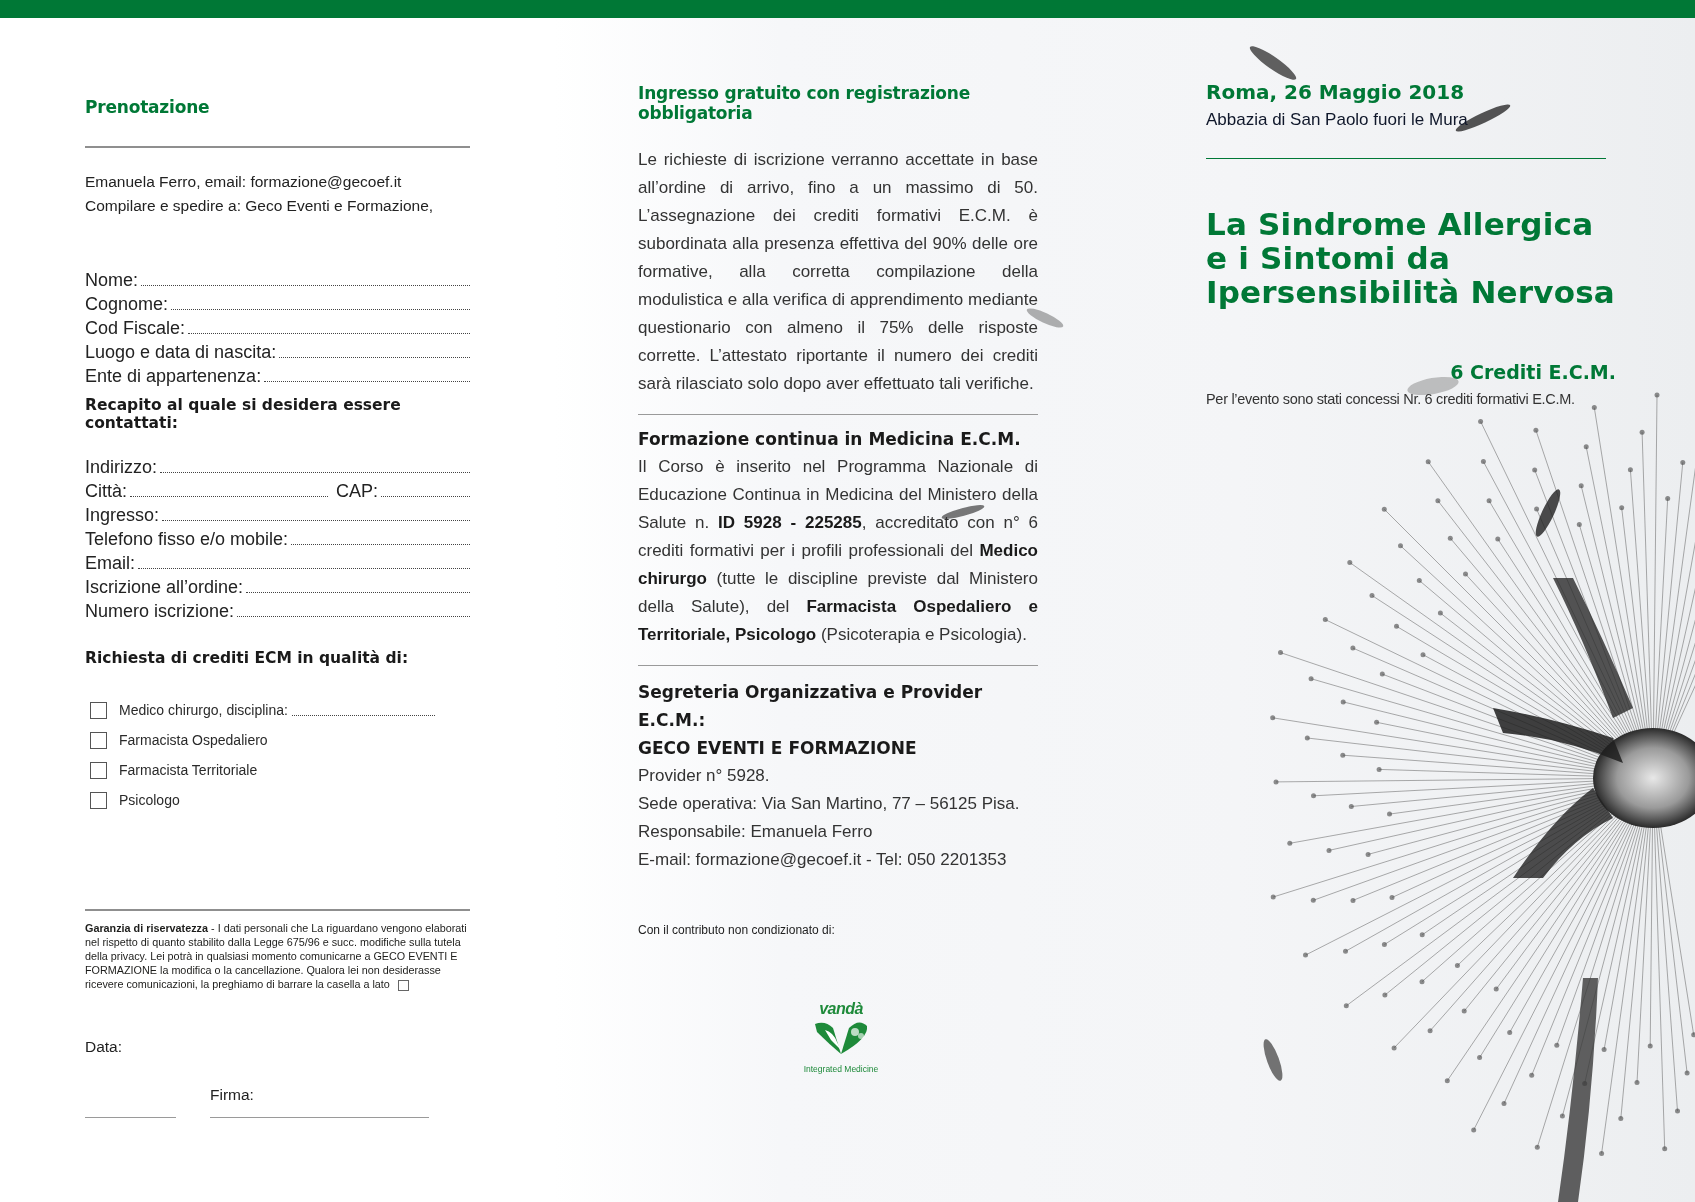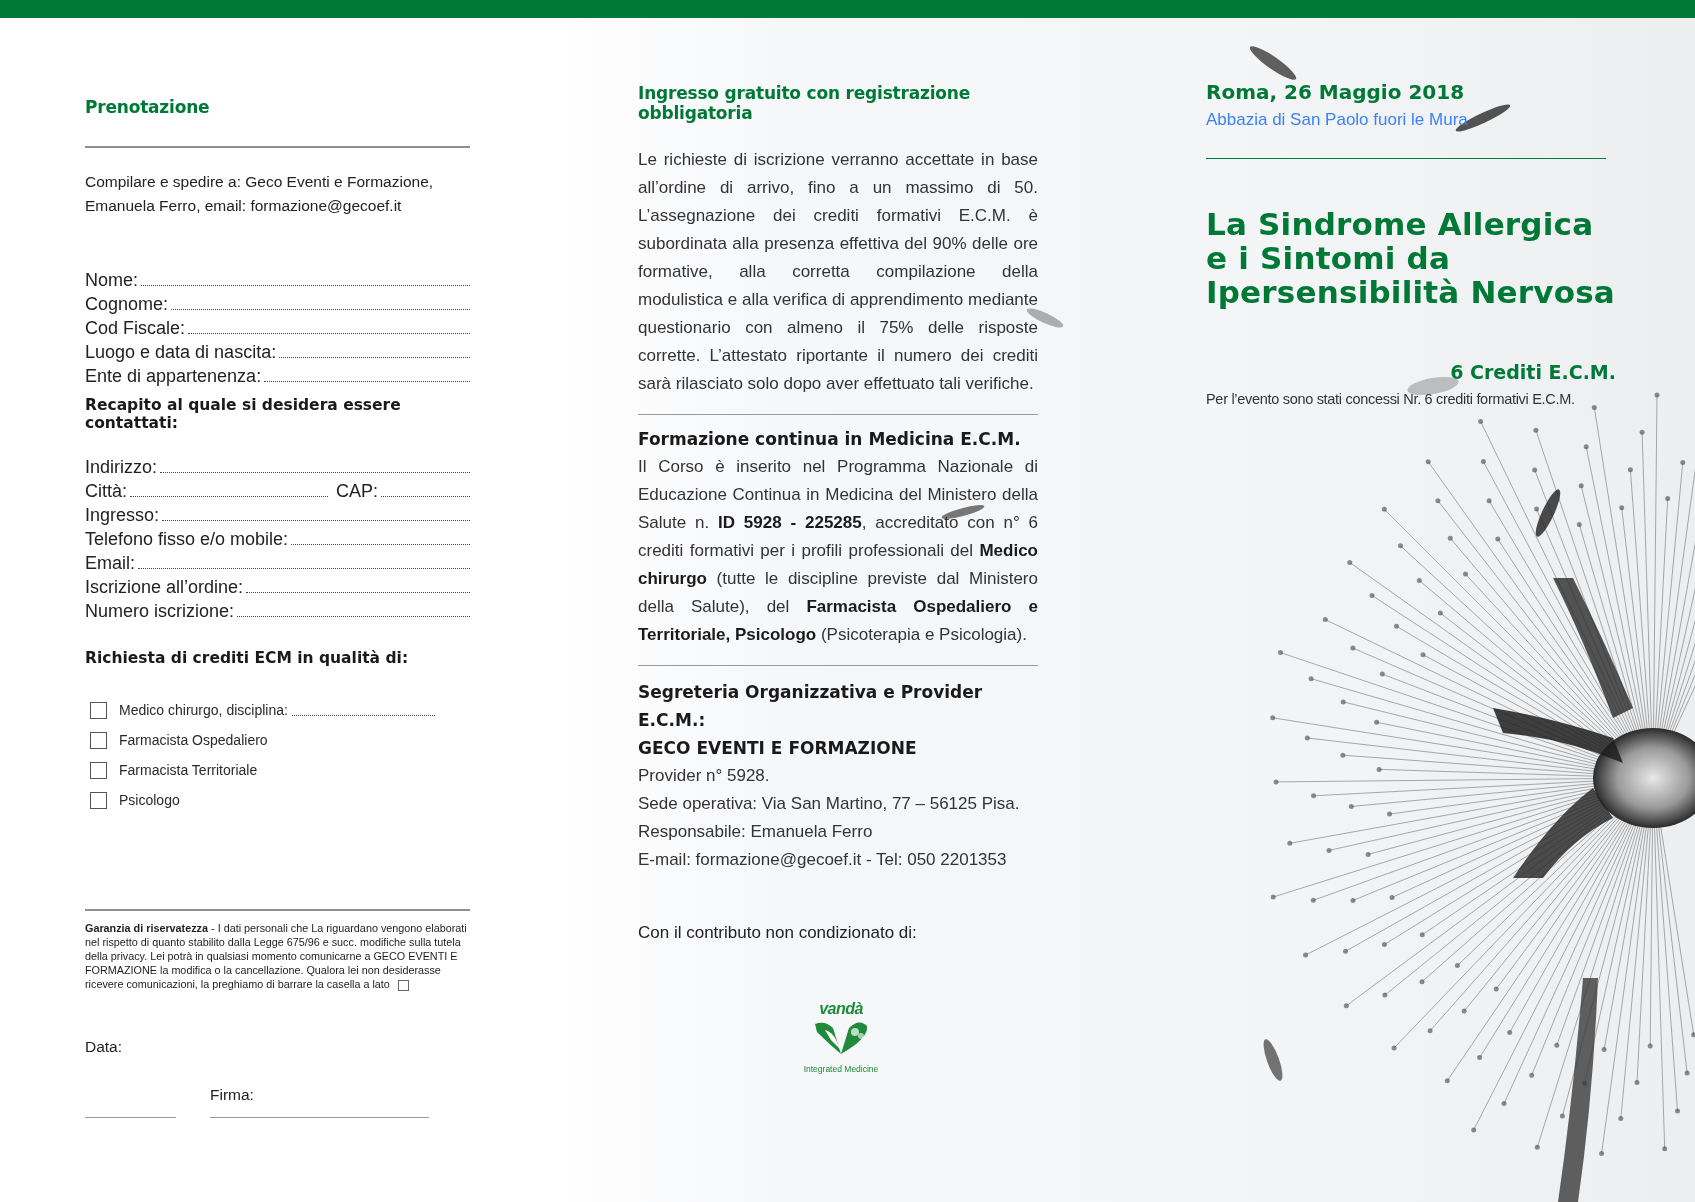--- a/index.html
+++ b/index.html
@@ -35,21 +35,21 @@
 
     
     .mid { left: 638px; top: 80px; width: 400px; }
     .body-j { font-size: 17px; line-height: 28px; color: #333; text-align: justify; font-family: "Liberation Sans", sans-serif; }
     .body-j b { color: #1a1a1a; }
     .sec-title { font-weight: bold; font-size: 17px; color: #1a1a1a; line-height: 28px; }
 
     
     .right { left: 1206px; top: 80px; width: 410px; }
     .date { font-weight: bold; font-size: 20px; color: #007836; }
-    .venue { font-size: 17px; color: #3b82f6; margin-top: 6px; font-family: "Liberation Sans", sans-serif; }
+    .venue { font-size: 17px; color: #0f172a; margin-top: 6px; font-family: "Liberation Sans", sans-serif; }
     .title { font-weight: bold; font-size: 31px; line-height: 34px; color: #007836; letter-spacing: 0.2px; }
     .credits { font-weight: bold; font-size: 19px; color: #007836; }
     .credits-sub { font-size: 14.5px; color: #333; margin-top: 8px; letter-spacing: -0.3px; font-family: "Liberation Sans", sans-serif; }
 
     
     .logo { position: absolute; left: 795px; top: 1000px; width: 92px; text-align: center; }
     .logo-word { font-weight: bold; font-size: 16px; color: #1e8a3a; letter-spacing: -0.5px; font-family: "Liberation Sans", sans-serif; font-style: italic; }
     .logo-tag { font-size: 8.5px; color: #1e8a3a; margin-top: 2px; font-family: "Liberation Sans", sans-serif; }
   </style>
 </head>
@@ -262,22 +262,22 @@
     <ellipse cx="995" cy="495" rx="6" ry="26" fill="#1f1f1f" opacity="0.8" transform="rotate(25 995 495)"></ellipse>
     <ellipse cx="492" cy="300" rx="20" ry="5" fill="#555" opacity="0.45" transform="rotate(25 492 300)"></ellipse>
     <ellipse cx="410" cy="494" rx="22" ry="4" fill="#222" opacity="0.6" transform="rotate(-15 410 494)"></ellipse>
   </svg>
 </div>
 
 <div class="col left">
   <div class="h-green" style="margin-top:3px;">Prenotazione</div>
   <div class="rule" style="margin-top:29px;"></div>
   <div class="p" style="margin-top:22px;">
+    <div>Emanuela Ferro, email:  formazione@gecoef.it</div>
     <div>Compilare e spedire a: Geco Eventi e Formazione,</div>
-    <div>Emanuela Ferro, email:  formazione@gecoef.it</div>
   </div>
 
   <div style="margin-top:50px;">
     <div class="field">
         <span>Nome:</span>
         <span class="dots"></span>
       </div>
     <div class="field">
         <span>Cognome:</span>
         <span class="dots"></span>
@@ -368,21 +368,21 @@
   <div class="rule-thin" style="margin-top:16px;"></div>
   <div class="sec-title" style="margin-top:10px;">Formazione continua in Medicina E.C.M.</div>
   <div class="body-j"><span>Il Corso è inserito nel Programma Nazionale di Educazione Continua in Medicina del Ministero della Salute n. </span><b>ID 5928 - 225285</b><span>, accreditato con n° 6 crediti formativi per i profili professionali del </span><b>Medico chirurgo</b><span> (tutte le discipline previste dal Ministero della Salute), del </span><b>Farmacista Ospedaliero e Territoriale, Psicologo</b><span> (Psicoterapia e Psicologia).</span></div>
   <div class="rule-thin" style="margin-top:16px;"></div>
   <div class="sec-title" style="margin-top:12px;">Segreteria Organizzativa e Provider E.C.M.:</div>
   <div class="sec-title">GECO EVENTI E FORMAZIONE</div>
   <div class="body-j">Provider n° 5928.</div>
   <div class="body-j">Sede operativa: Via San Martino, 77 – 56125 Pisa.</div>
   <div class="body-j">Responsabile: Emanuela Ferro</div>
   <div class="body-j">E-mail:  formazione@gecoef.it - Tel: 050 2201353</div>
-  <div style="margin-top:49px; font-size:17px; color:#222; font-family:'Liberation Sans', sans-serif;">Con il contributo non condizionato di:</div>
+  <div style="margin-top:49px; font-size:12px; color:#222; font-family:'Liberation Sans', sans-serif;">Con il contributo non condizionato di:</div>
 </div>
 
 <div class="logo">
   <div class="logo-word">vandà</div>
   <svg width="60" height="40" viewBox="0 0 60 40">
     <path d="M4 6 Q14 2 22 10 L30 36 Q18 26 6 14 Z" fill="#1e8a3a"></path>
     <path d="M30 36 L38 10 Q48 0 56 8 Q58 20 30 36 Z" fill="#1e8a3a"></path>
     <path d="M14 12 Q22 14 26 24 L30 32 L20 22 Z" fill="#fff"></path>
     <circle cx="44" cy="14" r="4" fill="#fff" opacity="0.7"></circle>
     <circle cx="50" cy="18" r="3" fill="#fff" opacity="0.6"></circle>

